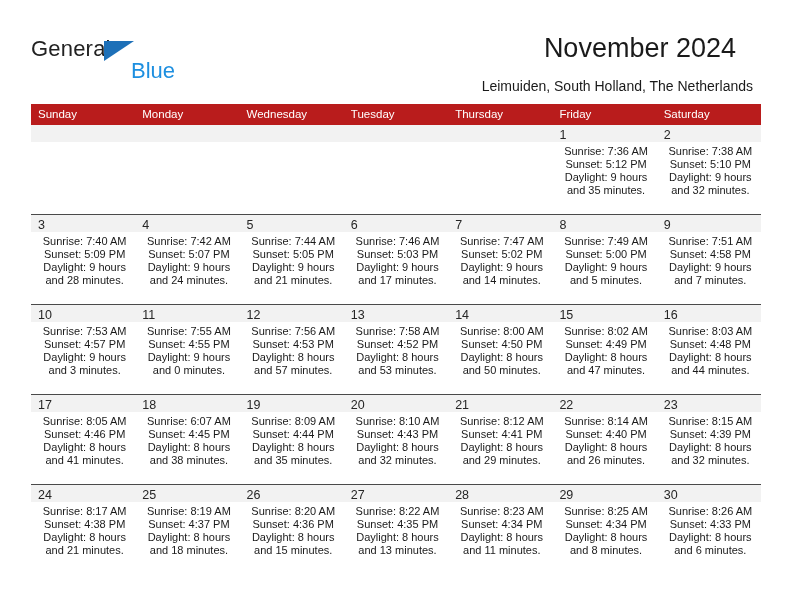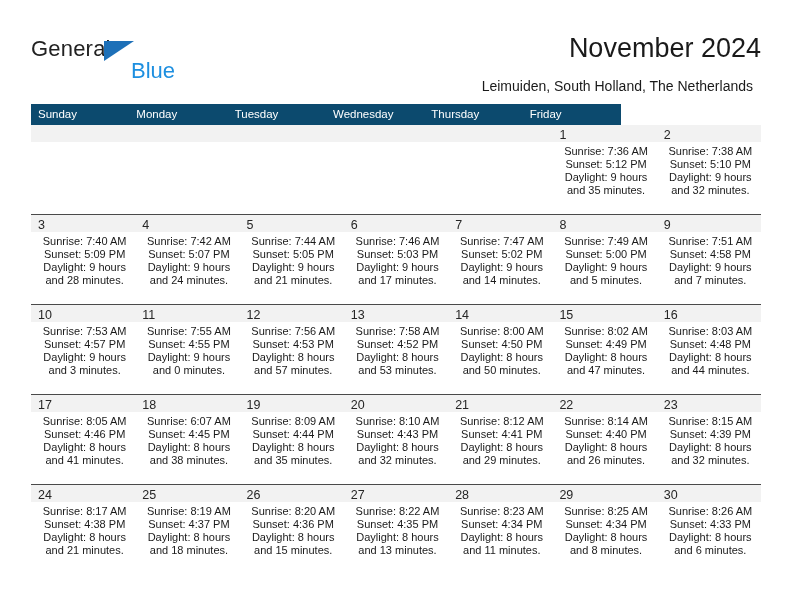--- a/index.html
+++ b/index.html
@@ -58,21 +58,21 @@
     position: absolute;
     left: 57px;
     top: 22px;
     font-size: 22px;
     color: #1d8fe0;
     font-family: "Liberation Sans", sans-serif;
     margin-left: 43px;
   }
   .title {
     position: absolute;
-    right: 31px;
+    right: 56px;
     top: 33px;
     font-size: 27px;
     color: #1a1a1a;
     text-align: right;
     white-space: nowrap;
     font-weight: normal;
   }
   .subtitle {
     position: absolute;
     right: 39px;
@@ -85,22 +85,22 @@
 
   
   .calendar {
     position: absolute;
     left: 31px;
     top: 104px;
     width: 730px;
   }
   .weekday-row {
     display: flex;
-    width: 590px;
-    background: #0c4a6e;
+    width: 730px;
+    background: #b91c1c;
   }
   .weekday {
     flex: 1 1 0;
     box-sizing: border-box;
     height: 21px;
     line-height: 21px;
     padding-left: 7px;
     font-size: 11.5px;
     color: #ffffff;
     overflow: hidden;
@@ -161,24 +161,25 @@
       <span class="logo-blue">Blue</span>
     </div>
     <div class="title">November 2024</div>
     <div class="subtitle">Leimuiden, South Holland, The Netherlands</div>
   </div>
 
   <div class="calendar">
     <div class="weekday-row" id="weekday-row">
         <div class="weekday">Sunday</div>
         <div class="weekday">Monday</div>
+        <div class="weekday">Wednesday</div>
         <div class="weekday">Tuesday</div>
-        <div class="weekday">Wednesday</div>
         <div class="weekday">Thursday</div>
         <div class="weekday">Friday</div>
+        <div class="weekday">Saturday</div>
       </div>
     <div id="weeks-container">
         <div class="week-row first">
           <div class="day-cell empty">
             <div class="date-band"><span class="date-num"></span></div>
             <div class="day-info"></div>
           </div>
           <div class="day-cell empty">
             <div class="date-band"><span class="date-num"></span></div>
             <div class="day-info"></div>

